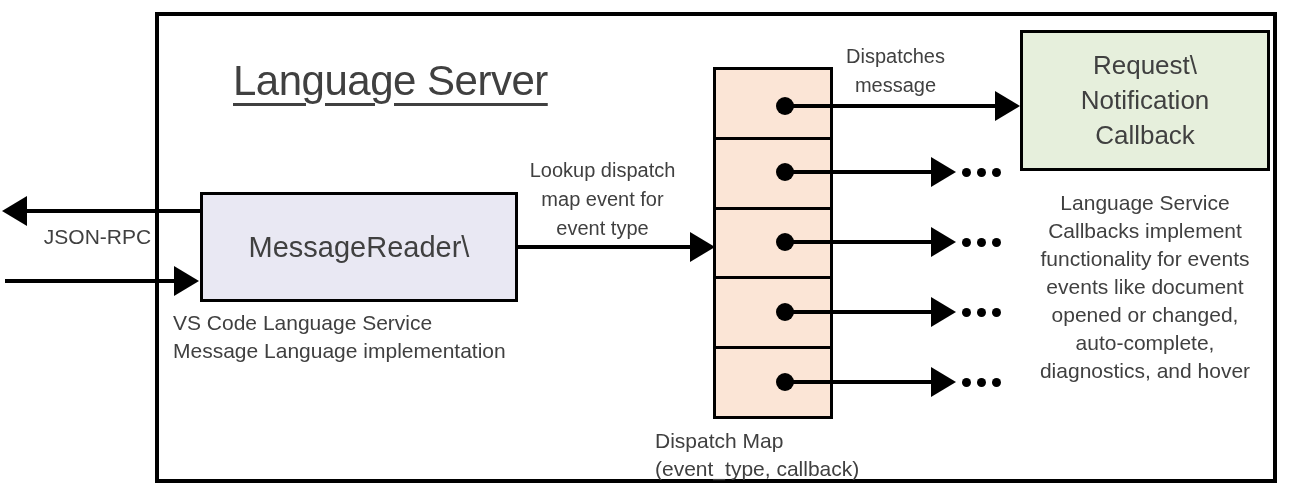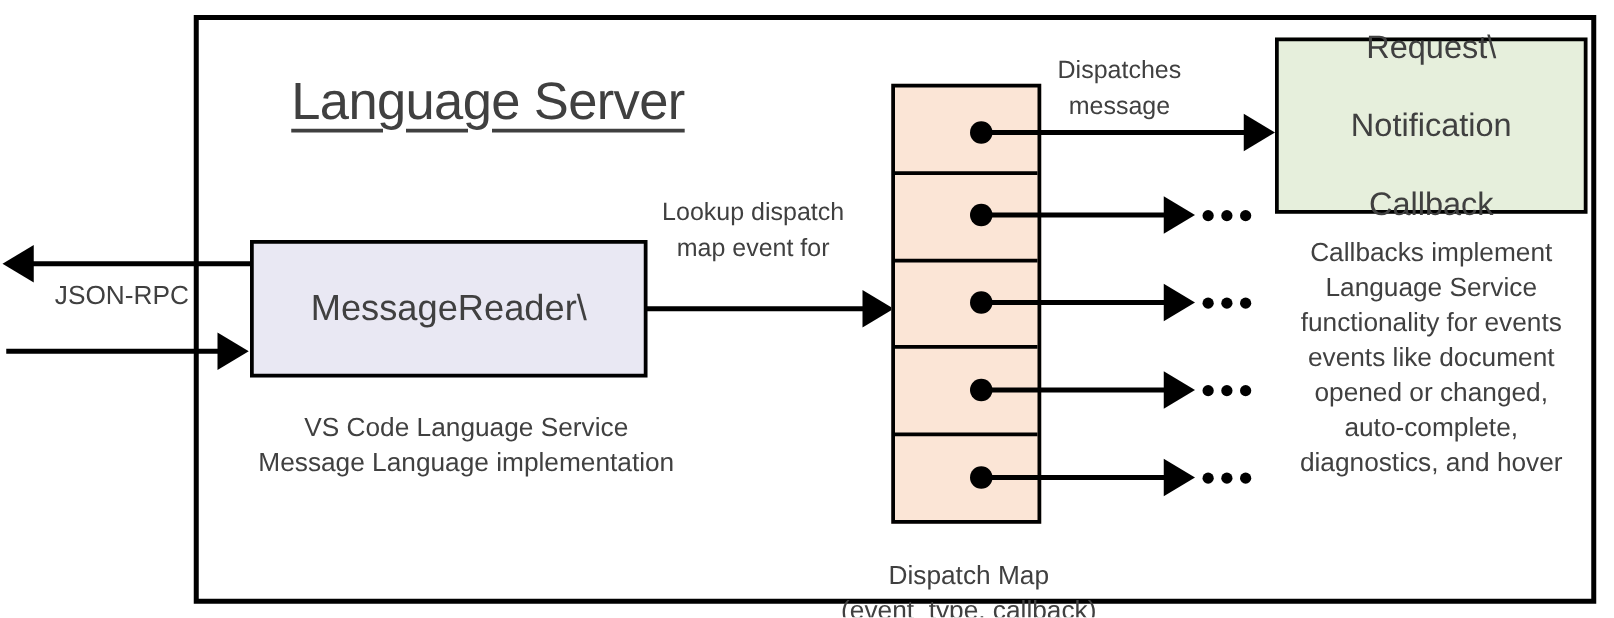--- a/index.html
+++ b/index.html
@@ -17,34 +17,34 @@
     white-space:nowrap;
   }
   .reader-box{
     position:absolute;left:200px;top:192px;width:318px;height:110px;box-sizing:border-box;
     border:3px solid #000;background:#E9E8F3;display:flex;flex-direction:column;
     align-items:center;justify-content:center;font-size:29px;line-height:37px;text-align:center;
   }
   .callback-box{
     position:absolute;left:1020px;top:30px;width:250px;height:141px;box-sizing:border-box;
     border:3px solid #000;background:#E6EFDC;display:flex;flex-direction:column;
-    align-items:center;justify-content:center;font-size:26px;line-height:35px;text-align:center;gap:28px;
+    align-items:center;justify-content:center;font-size:26px;line-height:35px;text-align:center;
   }
   .dispatch-map{
     position:absolute;left:713px;top:67px;width:120px;height:352px;box-sizing:border-box;
     border:3px solid #000;background:#FBE5D6;display:flex;flex-direction:column;
   }
   .dm-cell{flex:1;border-bottom:3px solid #000;}
   .dm-cell:last-child{border-bottom:none;}
   .map-dot{position:absolute;width:18px;height:18px;border-radius:50%;background:#000;}
   .shaft{position:absolute;height:4px;background:#000;}
   .head{position:absolute;width:0;height:0;border-top:15px solid transparent;border-bottom:15px solid transparent;}
   .head-right{border-left:25px solid #000;}
   .head-left{border-right:25px solid #000;}
-  .note{position:absolute;text-align:center;font-size:21px;line-height:28px;margin-top:20px;}
+  .note{position:absolute;text-align:left;font-size:21px;line-height:28px;}
   .annot{position:absolute;text-align:center;font-size:20px;line-height:29px;}
   .jsonrpc{line-height:27px;font-size:21px;}
   .callbacks-note{position:absolute;left:1000px;top:189px;width:290px;text-align:center;font-size:21px;line-height:28px;}
   .ellipsis{position:absolute;display:flex;gap:6px;}
   .ellipsis i{display:block;width:9px;height:9px;border-radius:50%;background:#000;}
 </style>
 </head>
 <body>
 
 <div class="canvas">
@@ -67,20 +67,21 @@
   <div class="note" style="left:173px;top:309px;width:400px;">
     <div>VS Code Language Service</div>
     <div>Message Language implementation</div>
   </div>
 
   <div class="shaft" style="left:517px;top:245px;width:175px;"></div>
   <div class="head head-right" style="left:690px;top:232px;"></div>
   <div class="annot" style="left:505px;top:156px;width:195px;">
     <div>Lookup dispatch</div>
     <div>map event for</div>
+    <div>event type</div>
   </div>
 
   <div class="dispatch-map">
     <div class="dm-cell"></div>
     <div class="dm-cell"></div>
     <div class="dm-cell"></div>
     <div class="dm-cell"></div>
     <div class="dm-cell"></div>
   </div>
   <div class="map-dot" style="left:776px;top:97px;"></div>
@@ -132,22 +133,22 @@
       <i></i>
     </div>
 
   <div class="callback-box">
     <div>Request\</div>
     <div>Notification</div>
     <div>Callback</div>
   </div>
 
   <div class="callbacks-note">
+    <div>Language Service</div>
     <div>Callbacks implement</div>
-    <div>Language Service</div>
     <div>functionality for events</div>
     <div>events like document</div>
     <div>opened or changed,</div>
     <div>auto-complete,</div>
     <div>diagnostics, and hover</div>
   </div>
 
 </div>
 
 </body></html>

